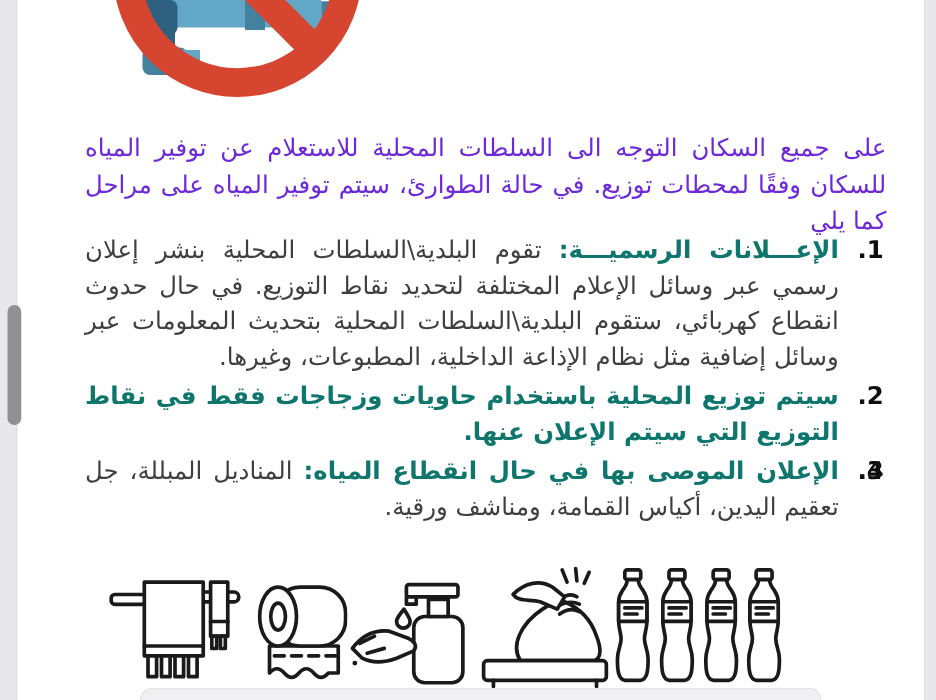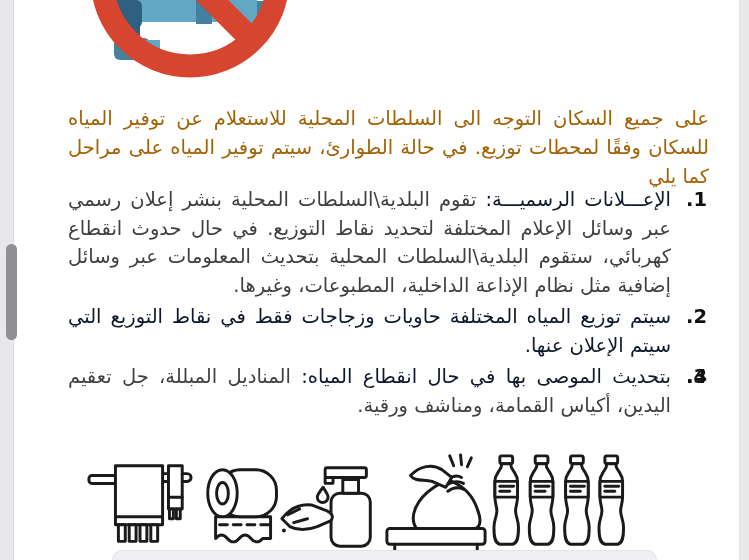--- a/index.html
+++ b/index.html
@@ -4,26 +4,26 @@
 <style>
   html,body{margin:0;padding:0;}
   body{background:#cfcfd4;font-family:"DejaVu Sans","Liberation Sans",sans-serif;}
   .stage{position:relative;width:749px;height:560px;background:#e8e8eb;overflow:hidden;}
   .paper{position:absolute;left:13px;right:9px;top:0;bottom:0;background:#ffffff;
          border-left:1px solid #dcdce0;border-right:1px solid #e2e2e6;}
   .scroll-thumb{position:absolute;left:6px;top:244px;width:11px;height:96px;
          background:#8f8f94;border-radius:6px;z-index:5;}
   .no-water{position:absolute;left:84px;top:0;width:212px;height:80px;}
   .intro{position:absolute;top:84px;right:40px;left:68px;direction:rtl;
-         font-size:19.5px;line-height:29px;color:#a16207;text-align:justify;}
+         font-size:19.5px;line-height:29px;color:#6d28d9;text-align:justify;}
   .list{position:absolute;top:186px;right:40px;left:68px;direction:rtl;
         font-size:19.5px;line-height:28.5px;color:#3f3f3f;margin:0;padding:0;list-style:none;}
   .list li{position:relative;padding-right:38px;text-align:justify;margin-bottom:3px;}
   .num{position:absolute;right:2px;top:0;font-weight:bold;color:#0f0f0f;}
-  .li-bold{font-weight:normal;color:#0f172a;}
+  .li-bold{font-weight:bold;color:#0f766e;}
   .icons{position:absolute;left:86px;top:461px;width:540px;height:92px;
          display:flex;align-items:flex-end;justify-content:space-between;}
   .icons svg{display:block;}
   .footer-box{position:absolute;left:112px;top:550px;width:543px;height:12px;
          background:#f0f0f2;border:1px solid #e3e3e7;border-bottom:none;
          border-radius:10px 10px 0 0;}
   .ln{stroke:#1a1a1a;stroke-width:3;fill:#ffffff;stroke-linejoin:round;stroke-linecap:round;}
   .lnf{stroke:#1a1a1a;stroke-width:3;fill:none;stroke-linejoin:round;stroke-linecap:round;}
 </style>
 </head>
@@ -53,29 +53,29 @@
 
   <p class="intro">على جميع السكان التوجه الى السلطات المحلية للاستعلام عن توفير المياه للسكان وفقًا لمحطات توزيع. في حالة الطوارئ، سيتم توفير المياه على مراحل كما يلي</p>
 
   <ol class="list">
     <li>
       <span class="num">1.</span>
       <span class="li-bold">الإعـــلانات الرسميـــة:</span><span> تقوم البلدية\السلطات المحلية بنشر إعلان رسمي عبر وسائل الإعلام المختلفة لتحديد نقاط التوزيع. في حال حدوث انقطاع كهربائي، ستقوم البلدية\السلطات المحلية بتحديث المعلومات عبر وسائل إضافية مثل نظام الإذاعة الداخلية، المطبوعات، وغيرها.</span>
     </li>
     <li>
       <span class="num">2.</span>
-      <span class="li-bold">سيتم توزيع المياه المختلفة حاويات وزجاجات فقط في نقاط التوزيع التي سيتم الإعلان عنها.</span><span></span>
+      <span class="li-bold">سيتم توزيع المحلية باستخدام حاويات وزجاجات فقط في نقاط التوزيع التي سيتم الإعلان عنها.</span><span></span>
     </li>
     <li>
       <span class="num">3.</span>
       <span></span>
     </li>
     <li>
       <span class="num">4.</span>
-      <span class="li-bold">بتحديث الموصى بها في حال انقطاع المياه:</span><span> المناديل المبللة، جل تعقيم اليدين، أكياس القمامة، ومناشف ورقية.</span>
+      <span class="li-bold">الإعلان الموصى بها في حال انقطاع المياه:</span><span> المناديل المبللة، جل تعقيم اليدين، أكياس القمامة، ومناشف ورقية.</span>
     </li>
   </ol>
 
   <div class="icons">
 
     <svg width="110" height="92" viewBox="0 0 110 92" aria-hidden="true">
       <rect class="ln" x="3" y="14" width="28" height="8" rx="3"></rect>
       <rect class="ln" x="76" y="12" width="31" height="8" rx="4"></rect>
       <rect class="ln" x="84" y="4" width="14" height="44"></rect>
       <line class="lnf" x1="84" y1="36" x2="98" y2="36"></line>

